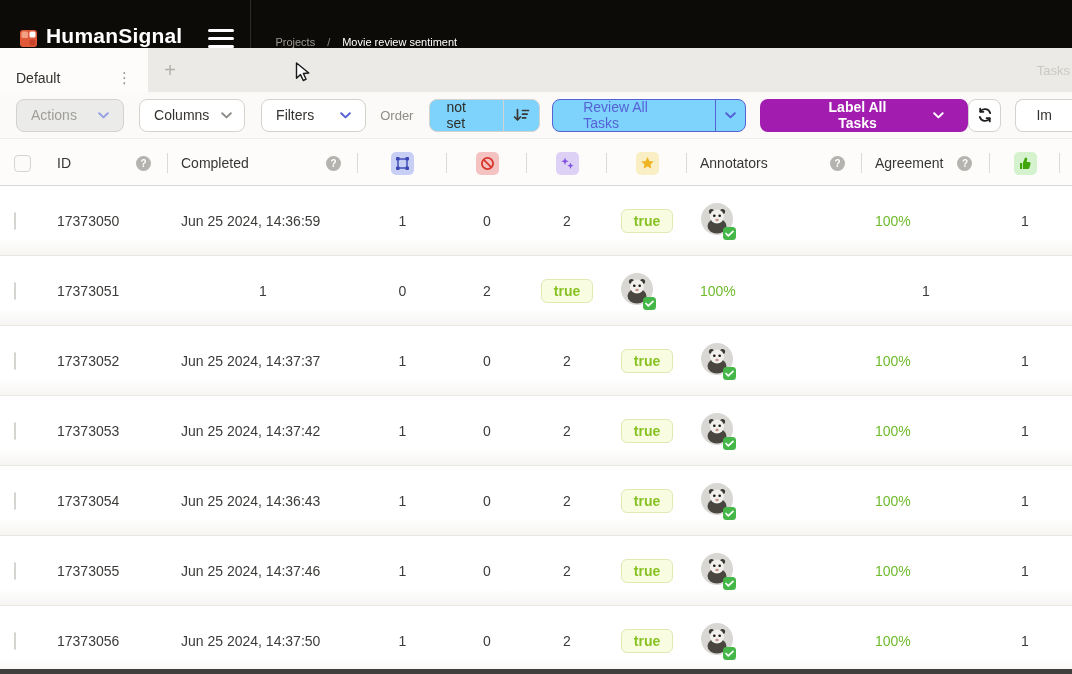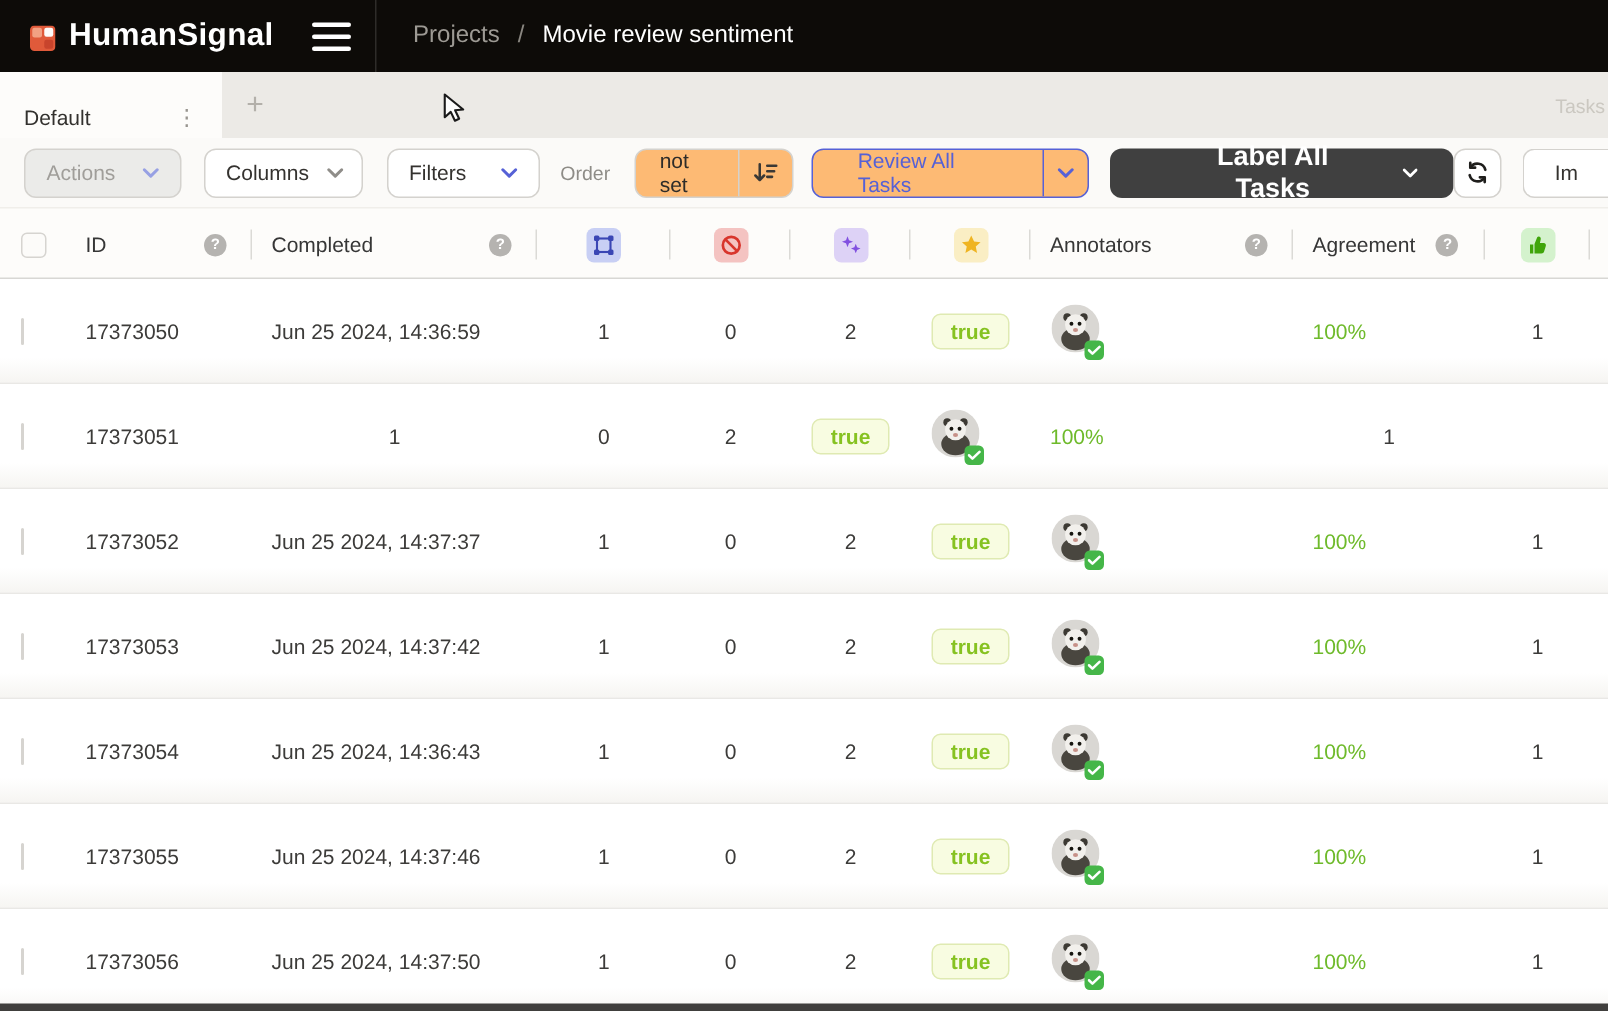--- a/index.html
+++ b/index.html
@@ -1,26 +1,26 @@
 <!DOCTYPE html>
 <html><head>
 <meta charset="utf-8">
 <style>
   * { margin:0; padding:0; box-sizing:border-box; }
   html,body { width:1072px; height:674px; overflow:hidden; }
   body { font-family:"Liberation Sans","DejaVu Sans",sans-serif; background:#fdfcfa; position:relative; }
 
   
-  .nav { height:48px; background:#0d0b08; display:flex; align-items:center; padding:0 0 0 20px; color:#fff; }
+  .nav { height:48px; background:#0d0b08; display:flex; align-items:flex-end; padding:0 0 0 20px; color:#fff; }
   .brand { display:flex; align-items:center; gap:9px; font-size:21px; font-weight:700; letter-spacing:.2px; }
   .brand-mark { width:17px; height:17px; position:relative; }
   .hamburger { margin-left:26px; display:flex; flex-direction:column; gap:5px; cursor:pointer; }
   .hamburger span { width:26px; height:3px; background:#fff; border-radius:2px; }
   .nav-divider { width:1px; height:48px; background:#2e2c29; margin-left:16px; }
-  .breadcrumb { margin-left:24px; font-size:16px; display:flex; gap:12px; align-items:center; }
+  .breadcrumb { margin-left:24px; font-size:11px; display:flex; gap:12px; align-items:center; }
   .crumb-section { color:#9d9a94; cursor:pointer; }
   .crumb-sep { color:#8a8781; }
   .crumb-title { color:#ffffff; }
   .nav-right { margin-left:auto; display:flex; align-items:center; gap:28px; font-size:15px; }
   .nav-link { color:#f3f2f0; cursor:pointer; }
   .nav-data-btn { background:#fbfaf8; color:#141414; font-size:15px; padding:10px 22px 10px 15px; border-radius:8px; border:none; margin-left:0; cursor:pointer; }
 
   
   .tabbar { height:44px; background:#eceae6; display:flex; align-items:stretch; position:relative; }
   .tab { width:148px; background:#fdfcfa; display:flex; align-items:center; padding:16px 12px 0 16px; font-size:14px; color:#33312e; justify-content:space-between; cursor:pointer; }
@@ -29,27 +29,27 @@
   .tabs-right { position:absolute; right:2px; top:0; height:44px; display:flex; align-items:center; font-size:13px; color:#cbc8c1; }
 
   
   .toolbar { height:46px; background:#fbfaf8; display:flex; align-items:center; padding:0 14px 0 16px; }
   .btn { height:33px; border:1px solid #d4d2ce; border-radius:8px; background:#fff; display:inline-flex; align-items:center; gap:12px; padding:0 14px; font-size:14px; color:#34322f; cursor:pointer; white-space:nowrap; }
   .btn svg { flex:none; }
   .btn-actions { background:#ebebe9; color:#a09e9a; width:109px; justify-content:space-between; margin-right:15px; }
   .btn-columns { width:106px; justify-content:space-between; margin-right:16px; }
   .btn-filters { width:106px; justify-content:space-between; margin-right:14px; }
   .order-label { font-size:13px; color:#8e8c87; margin:0 16px 0 0; }
-  .split { height:33px; border:1px solid #d4d2ce; border-radius:8px; background:#fdba74; display:inline-flex; align-items:stretch; overflow:hidden; cursor:pointer; }
+  .split { height:33px; border:1px solid #d4d2ce; border-radius:8px; background:#7dd3fc; display:inline-flex; align-items:stretch; overflow:hidden; cursor:pointer; }
   .split .main { display:flex; align-items:center; padding:0 16px; font-size:14px; color:#2e2c29; }
   .split .side { display:flex; align-items:center; padding:0 9px; border-left:1px solid #d4d2ce; }
   .btn-review { border-color:#5661d6; margin-left:12px; }
   .btn-review .main { color:#5661d6; padding:0 30px; }
   .btn-review .side { border-left-color:#5661d6; }
-  .btn-label-all { height:33px; margin-left:14px; background:#404040; border:none; border-radius:8px; color:#fff; font-size:18px; font-weight:700; display:inline-flex; align-items:center; justify-content:center; gap:26px; padding:0 24px 0 48px; cursor:pointer; }
+  .btn-label-all { height:33px; margin-left:14px; background:#a21caf; border:none; border-radius:8px; color:#fff; font-size:14px; font-weight:700; display:inline-flex; align-items:center; justify-content:center; gap:26px; padding:0 24px 0 48px; cursor:pointer; }
   .toolbar-spacer { flex:1; }
   .btn-refresh { width:34px; height:33px; justify-content:center; padding:0; gap:0; margin-right:14px; }
   .btn-import { padding:0 20px; border-radius:8px 0 0 8px; border-right:none; margin-right:-14px; }
 
   
   .grid { display:grid; grid-template-columns:44px 124px 190px 89px 80px 80px 80px 175px 128px 70px 12px; align-items:center; }
   .thead { height:48px; background:#fdfcfa; border-top:1px solid #f0eeea; border-bottom:1px solid #d8d7d4; }
   .th { display:flex; align-items:center; gap:8px; font-size:14px; color:#363636; height:48px; position:relative; padding-left:13px; }
   .th.center { justify-content:center; padding-left:0; }
   .th.div::after { content:""; position:absolute; right:0; top:14px; height:20px; width:1px; background:#dbdad6; }

